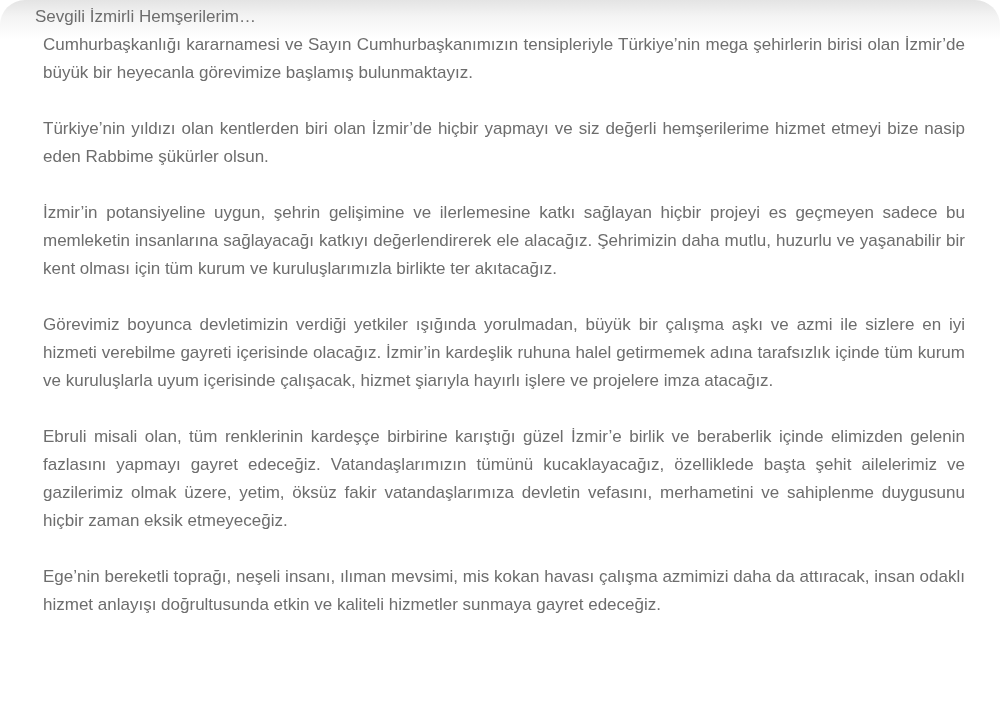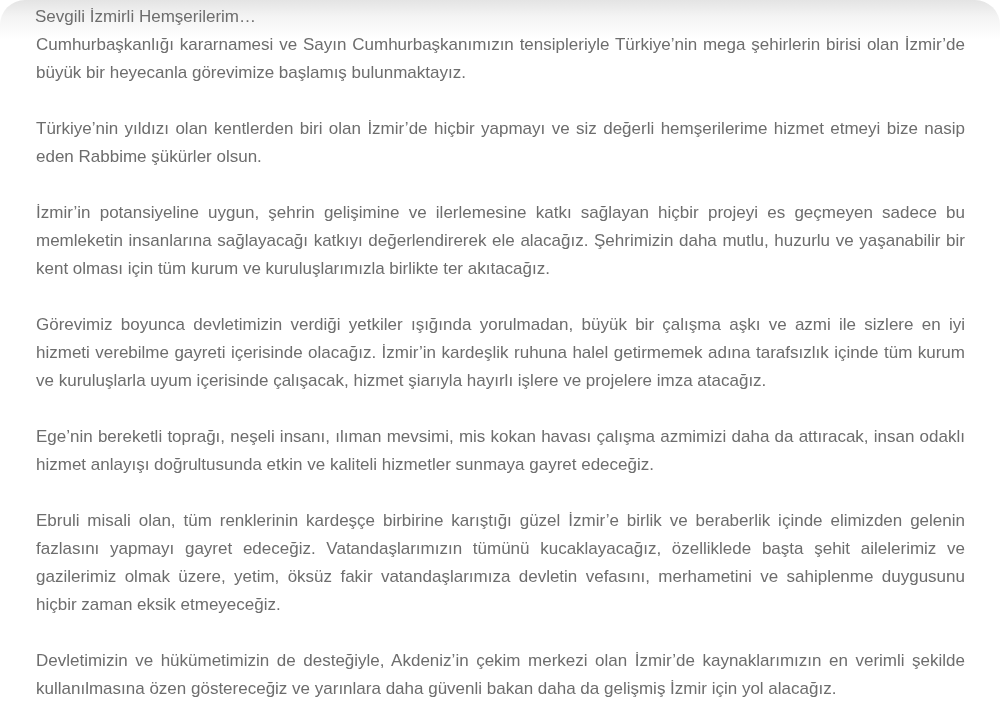--- a/index.html
+++ b/index.html
@@ -31,34 +31,33 @@
     color: #6d6d6d;
     font-size: 17px;
     line-height: 28px;
     text-align: justify;
   }
   .greeting {
     margin: 0;
     text-align: left;
   }
   .letter-body p {
-    margin: 0 0 28px 1px;
+    margin: 0 0 28px 8px;
   }
   .letter-body p:last-child {
     margin-bottom: 0;
   }
 </style>
 </head>
 <body>
 
 <div class="page">
   <div class="top-fade"></div>
   <div class="letter-body">
     <div class="greeting">Sevgili İzmirli Hemşerilerim…</div>
     <p>Cumhurbaşkanlığı kararnamesi ve Sayın Cumhurbaşkanımızın tensipleriyle Türkiye’nin mega şehirlerin birisi olan İzmir’de büyük bir heyecanla görevimize başlamış bulunmaktayız.</p>
     <p>Türkiye’nin yıldızı olan kentlerden biri olan İzmir’de hiçbir yapmayı ve siz değerli hemşerilerime hizmet etmeyi bize nasip eden Rabbime şükürler olsun.</p>
     <p>İzmir’in potansiyeline uygun, şehrin gelişimine ve ilerlemesine katkı sağlayan hiçbir projeyi es geçmeyen sadece bu memleketin insanlarına sağlayacağı katkıyı değerlendirerek ele alacağız. Şehrimizin daha mutlu, huzurlu ve yaşanabilir bir kent olması için tüm kurum ve kuruluşlarımızla birlikte ter akıtacağız.</p>
     <p>Görevimiz boyunca devletimizin verdiği yetkiler ışığında yorulmadan, büyük bir çalışma aşkı ve azmi ile sizlere en iyi hizmeti verebilme gayreti içerisinde olacağız. İzmir’in kardeşlik ruhuna halel getirmemek adına tarafsızlık içinde tüm kurum ve kuruluşlarla uyum içerisinde çalışacak, hizmet şiarıyla hayırlı işlere ve projelere imza atacağız.</p>
+    <p>Ebruli misali olan, tüm renklerinin kardeşçe birbirine karıştığı güzel İzmir’e birlik ve beraberlik içinde elimizden gelenin fazlasını yapmayı gayret edeceğiz. Vatandaşlarımızın tümünü kucaklayacağız, özelliklede başta şehit ailelerimiz ve gazilerimiz olmak üzere, yetim, öksüz fakir vatandaşlarımıza devletin vefasını, merhametini ve sahiplenme duygusunu hiçbir zaman eksik etmeyeceğiz.</p>
     <p>Ege’nin bereketli toprağı, neşeli insanı, ılıman mevsimi, mis kokan havası çalışma azmimizi daha da attıracak, insan odaklı hizmet anlayışı doğrultusunda etkin ve kaliteli hizmetler sunmaya gayret edeceğiz.</p>
-    <p>Ebruli misali olan, tüm renklerinin kardeşçe birbirine karıştığı güzel İzmir’e birlik ve beraberlik içinde elimizden gelenin fazlasını yapmayı gayret edeceğiz. Vatandaşlarımızın tümünü kucaklayacağız, özelliklede başta şehit ailelerimiz ve gazilerimiz olmak üzere, yetim, öksüz fakir vatandaşlarımıza devletin vefasını, merhametini ve sahiplenme duygusunu hiçbir zaman eksik etmeyeceğiz.</p>
-    <p>Devletimizin ve hükümetimizin de desteğiyle, Akdeniz’in çekim merkezi olan İzmir’de kaynaklarımızın en verimli şekilde kullanılmasına özen göstereceğiz ve yarınlara daha güvenli bakan daha da gelişmiş İzmir için yol alacağız.</p>
   </div>
 </div>
 
 </body></html>

